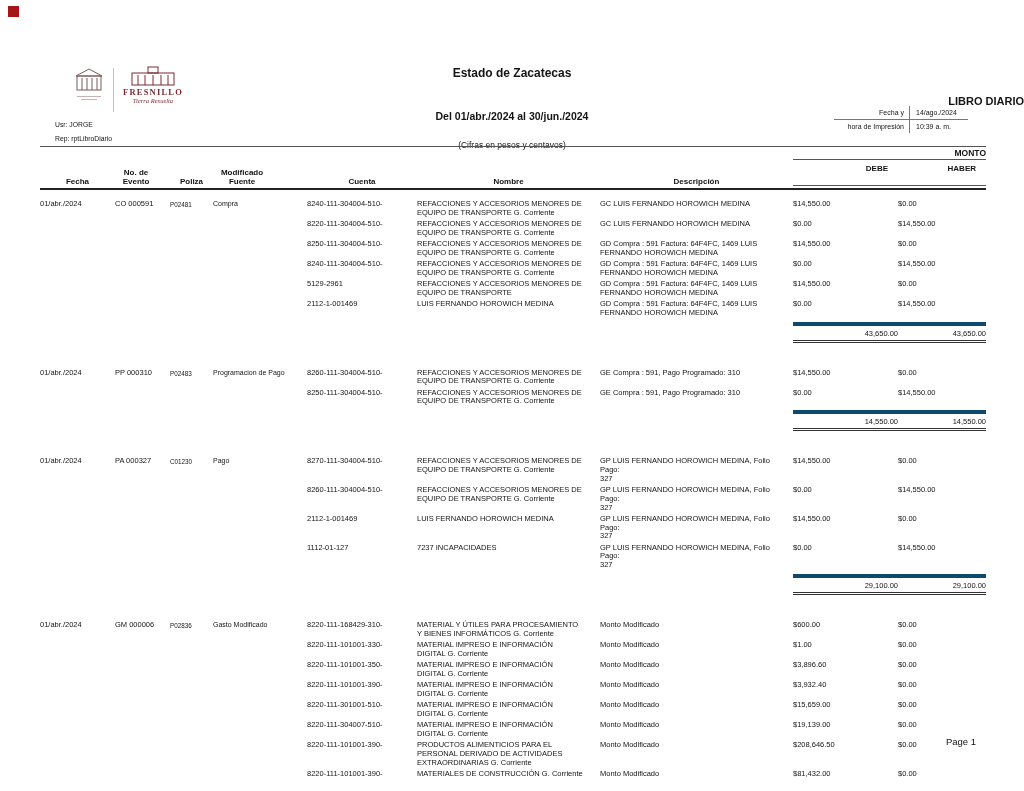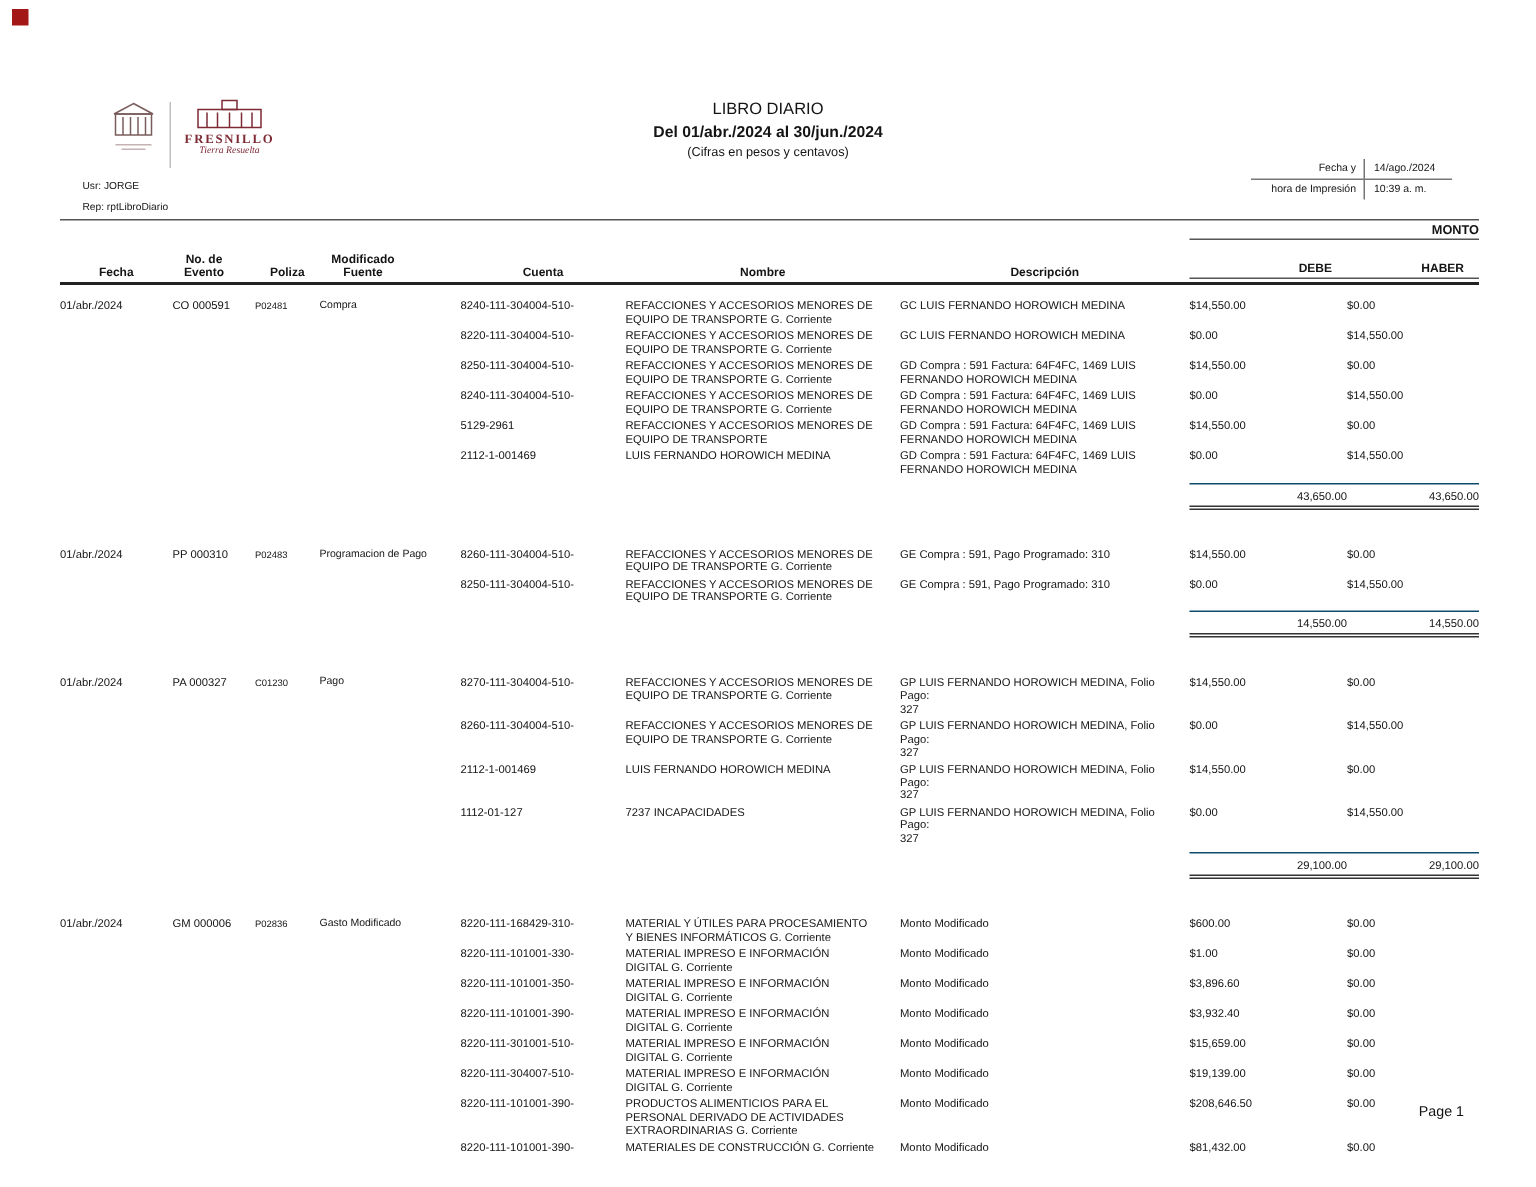--- a/index.html
+++ b/index.html
@@ -17,51 +17,51 @@
   .deco-line.short{width:16px;}
   .logo-divider{width:1px;height:44px;background:#c0c0c0;margin-top:2px;}
   .logo2{display:flex;flex-direction:column;align-items:center;width:64px;}
   .logo-name{font-family:"Liberation Serif","DejaVu Serif",serif;font-weight:bold;font-size:8.5px;letter-spacing:1.2px;color:#7d2a35;margin-top:1px;}
   .logo-tagline{font-family:"Liberation Serif","DejaVu Serif",serif;font-style:italic;font-size:6.5px;color:#7d2a35;}
 
   
   .title-block{position:absolute;left:0;right:0;top:64px;text-align:center;}
   .t1{font-size:15px;font-weight:bold;}
   .t2{font-size:12px;font-weight:bold;margin-top:2px;}
-  .t3{font-size:11px;font-weight:normal;margin-top:3px;}
+  .t3{font-size:11px;font-weight:bold;margin-top:15px;text-align:right;}
   .t4{font-size:10.5px;font-weight:bold;margin-top:3px;}
-  .t5{font-size:8.5px;margin-top:2px;}
+  .t5{font-size:8.5px;margin-top:18px;}
 
   .user-block{position:absolute;left:55px;top:118px;font-size:6.8px;line-height:2.0;}
 
   .print-block{position:absolute;right:56px;top:106px;display:grid;grid-template-columns:76px 58px;font-size:7px;}
   .print-block .pl{text-align:right;padding:3px 5px 3px 0;border-right:1px solid #777;}
   .print-block .pv{padding:3px 0 3px 6px;}
   .print-block .r1{border-bottom:1px solid #777;}
 
   
   .table{position:absolute;left:40px;top:146px;width:946px;}
   .thead{border-top:1px solid #555;}
   .monto{width:193px;margin-left:auto;text-align:right;font-weight:bold;font-size:8.5px;padding:1px 0;border-bottom:1px solid #555;}
   .trow{display:grid;grid-template-columns:75px 55px 43px 94px 110px 183px 193px 105px 88px;}
   .hrow{align-items:end;border-bottom:2px solid #222;padding-bottom:2px;min-height:26px;}
   .h{font-weight:bold;font-size:8px;line-height:1.15;text-align:center;}
   .h.evento{width:42px;}
   .h.fuente{width:58px;}
-  .h.debe,.h.haber{text-align:right;padding-right:10px;border-bottom:1px solid #555;padding-bottom:2px;}
+  .h.debe,.h.haber{text-align:right;padding-right:10px;border-bottom:1px solid #555;padding-bottom:12px;}
   .tbody{padding-top:10px;}
   .c{font-size:7.5px;line-height:1.17;}
   .trow.datarow{margin-bottom:2.5px;min-height:16px;}
   .c.poliza{font-size:6.3px;padding-top:1px;}
   .c.fuente{font-size:7px;}
   .c.nombre{white-space:pre-line;padding-right:8px;}
   .c.desc{white-space:pre-line;padding-right:6px;}
   .c.debe,.c.haber{text-align:left;}
   .subtotal-row{display:grid;grid-template-columns:753px 105px 88px;margin-top:4px;margin-bottom:26px;}
-  .subtotal-row .amt{font-size:7.5px;text-align:right;border-top:1px solid #0c4a6e;border-bottom:3px double #333;padding:3px 0 2px;}
+  .subtotal-row .amt{font-size:7.5px;text-align:right;border-top:4px solid #0c4a6e;border-bottom:3px double #333;padding:3px 0 2px;}
 
   .page-footer{position:absolute;right:48px;top:736px;font-size:9.5px;}
   svg{display:block;}
 </style>
 </head>
 <body>
 
 <div class="corner-mark"></div>
 
 <div class="logo-block">
@@ -87,20 +87,21 @@
       <line x1="23" y1="9" x2="23" y2="19" stroke="#7d2a35" stroke-width="1"></line>
       <line x1="31" y1="9" x2="31" y2="19" stroke="#7d2a35" stroke-width="1"></line>
       <line x1="38" y1="9" x2="38" y2="19" stroke="#7d2a35" stroke-width="1"></line>
     </svg>
     <div class="logo-name">FRESNILLO</div>
     <div class="logo-tagline">Tierra Resuelta</div>
   </div>
 </div>
 
 <div class="title-block">
+  <div class="t2">Estado de Zacatecas</div>
   <div class="t3">LIBRO DIARIO</div>
   <div class="t4">Del 01/abr./2024 al 30/jun./2024</div>
   <div class="t5">(Cifras en pesos y centavos)</div>
 </div>
 
 <div class="user-block">
   <div>Usr: JORGE</div>
   <div>Rep: rptLibroDiario</div>
 </div>
 

